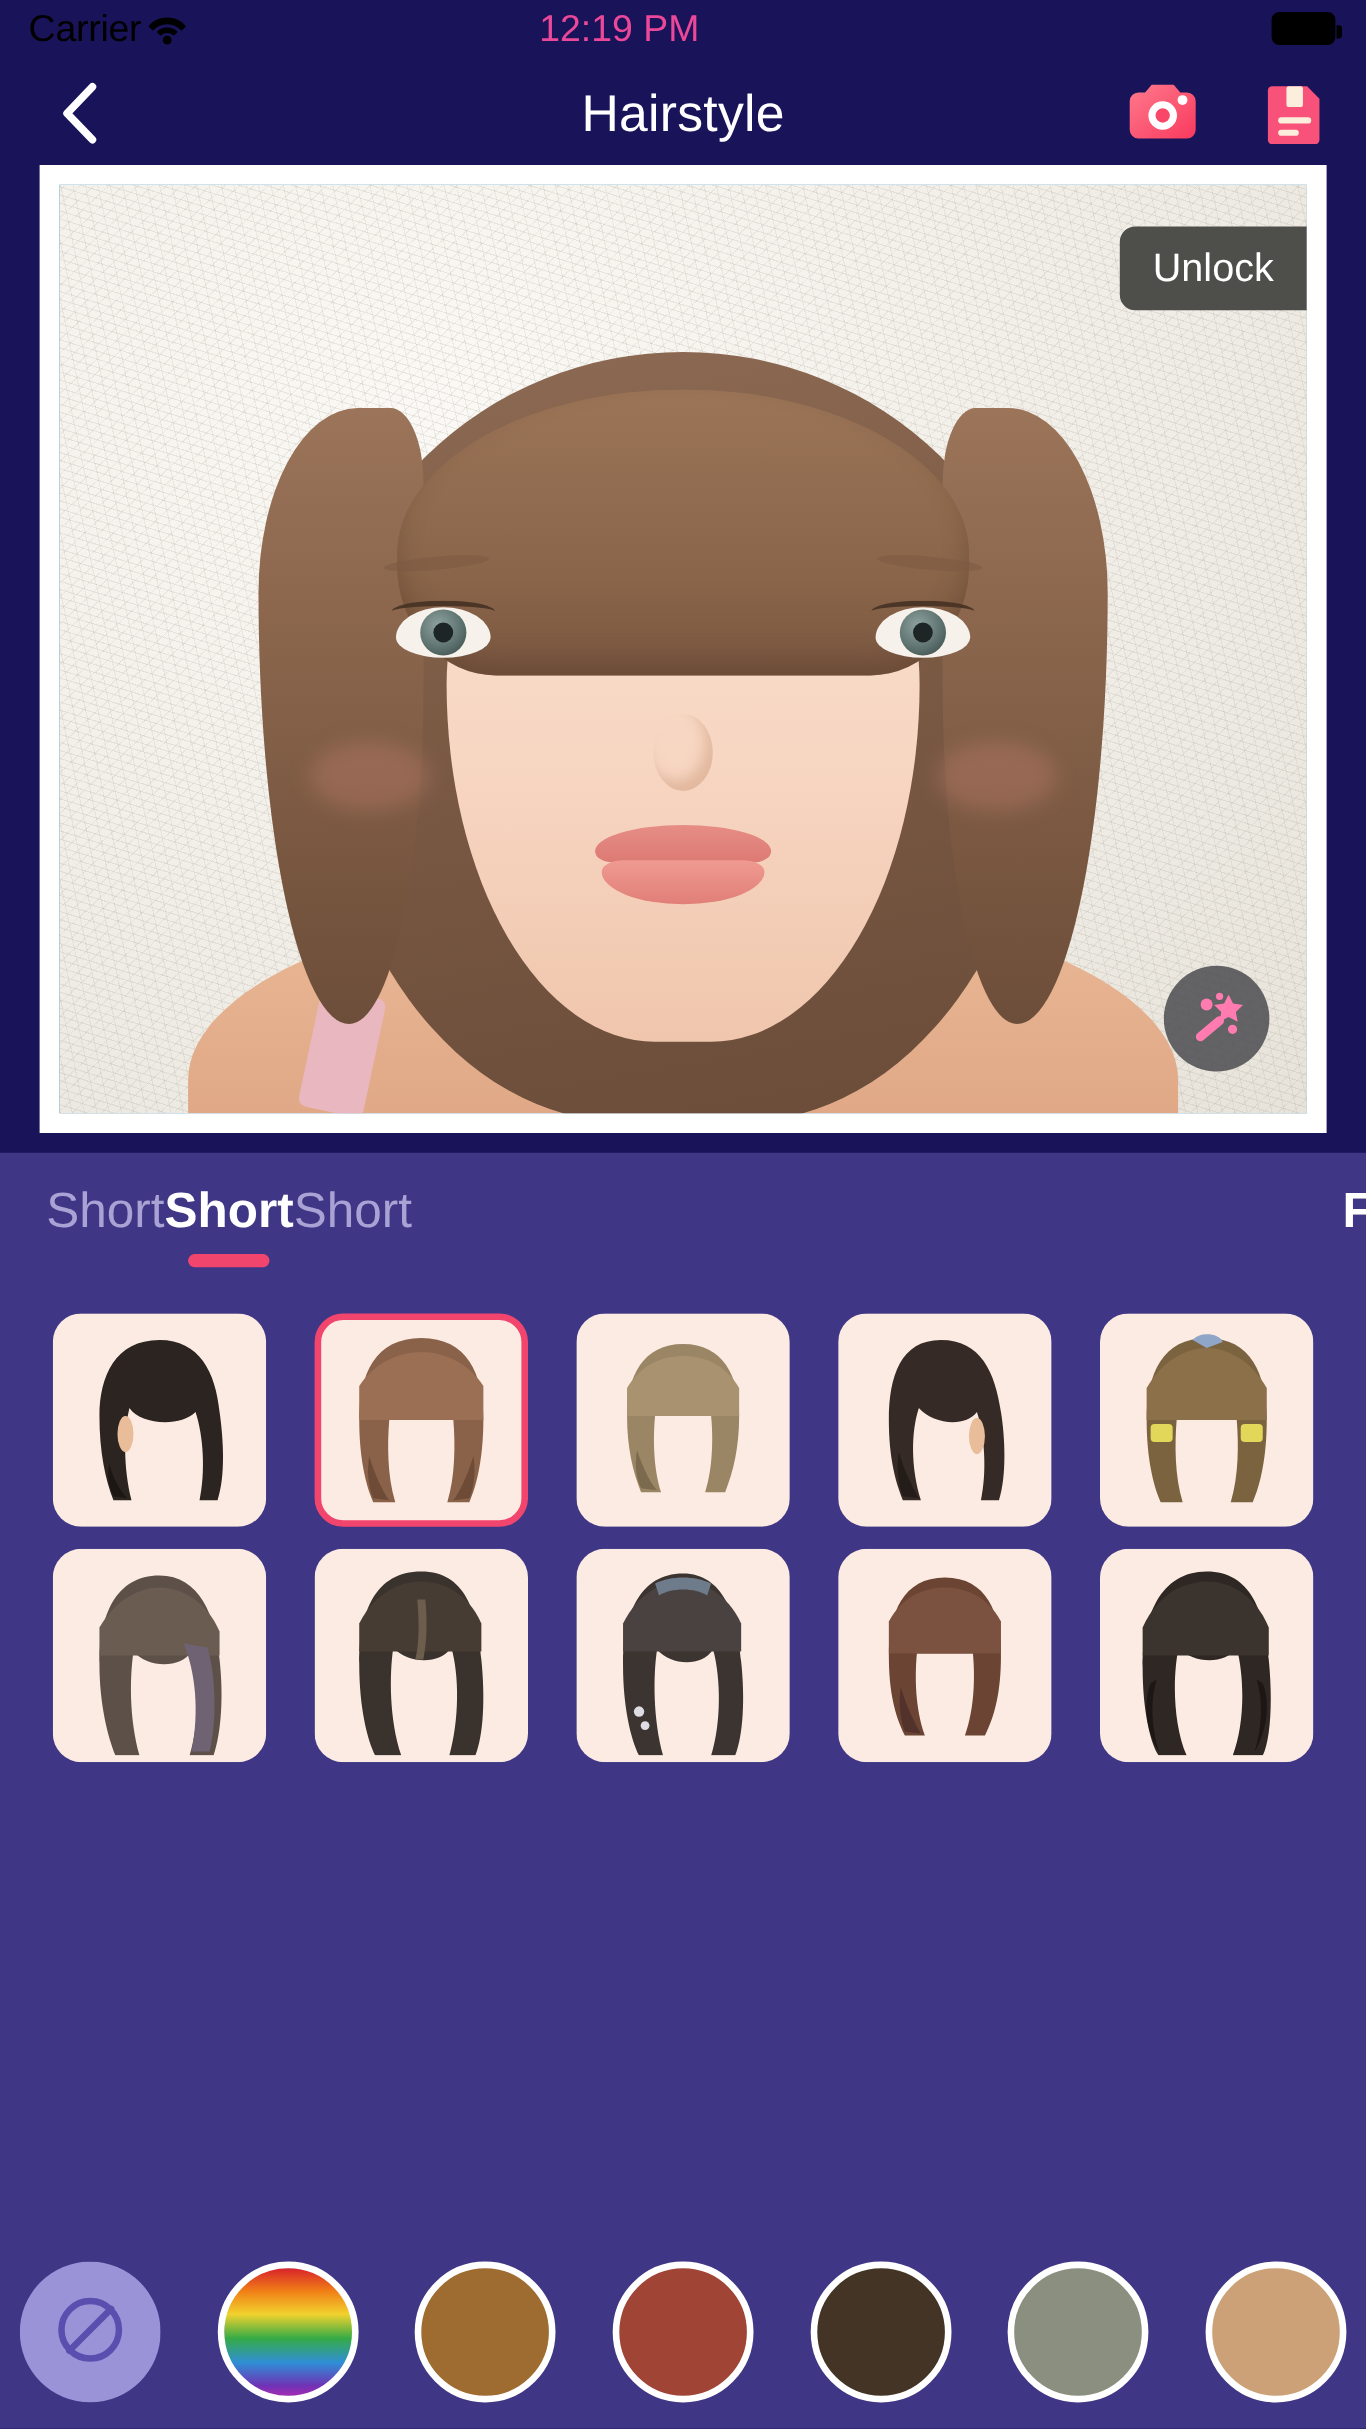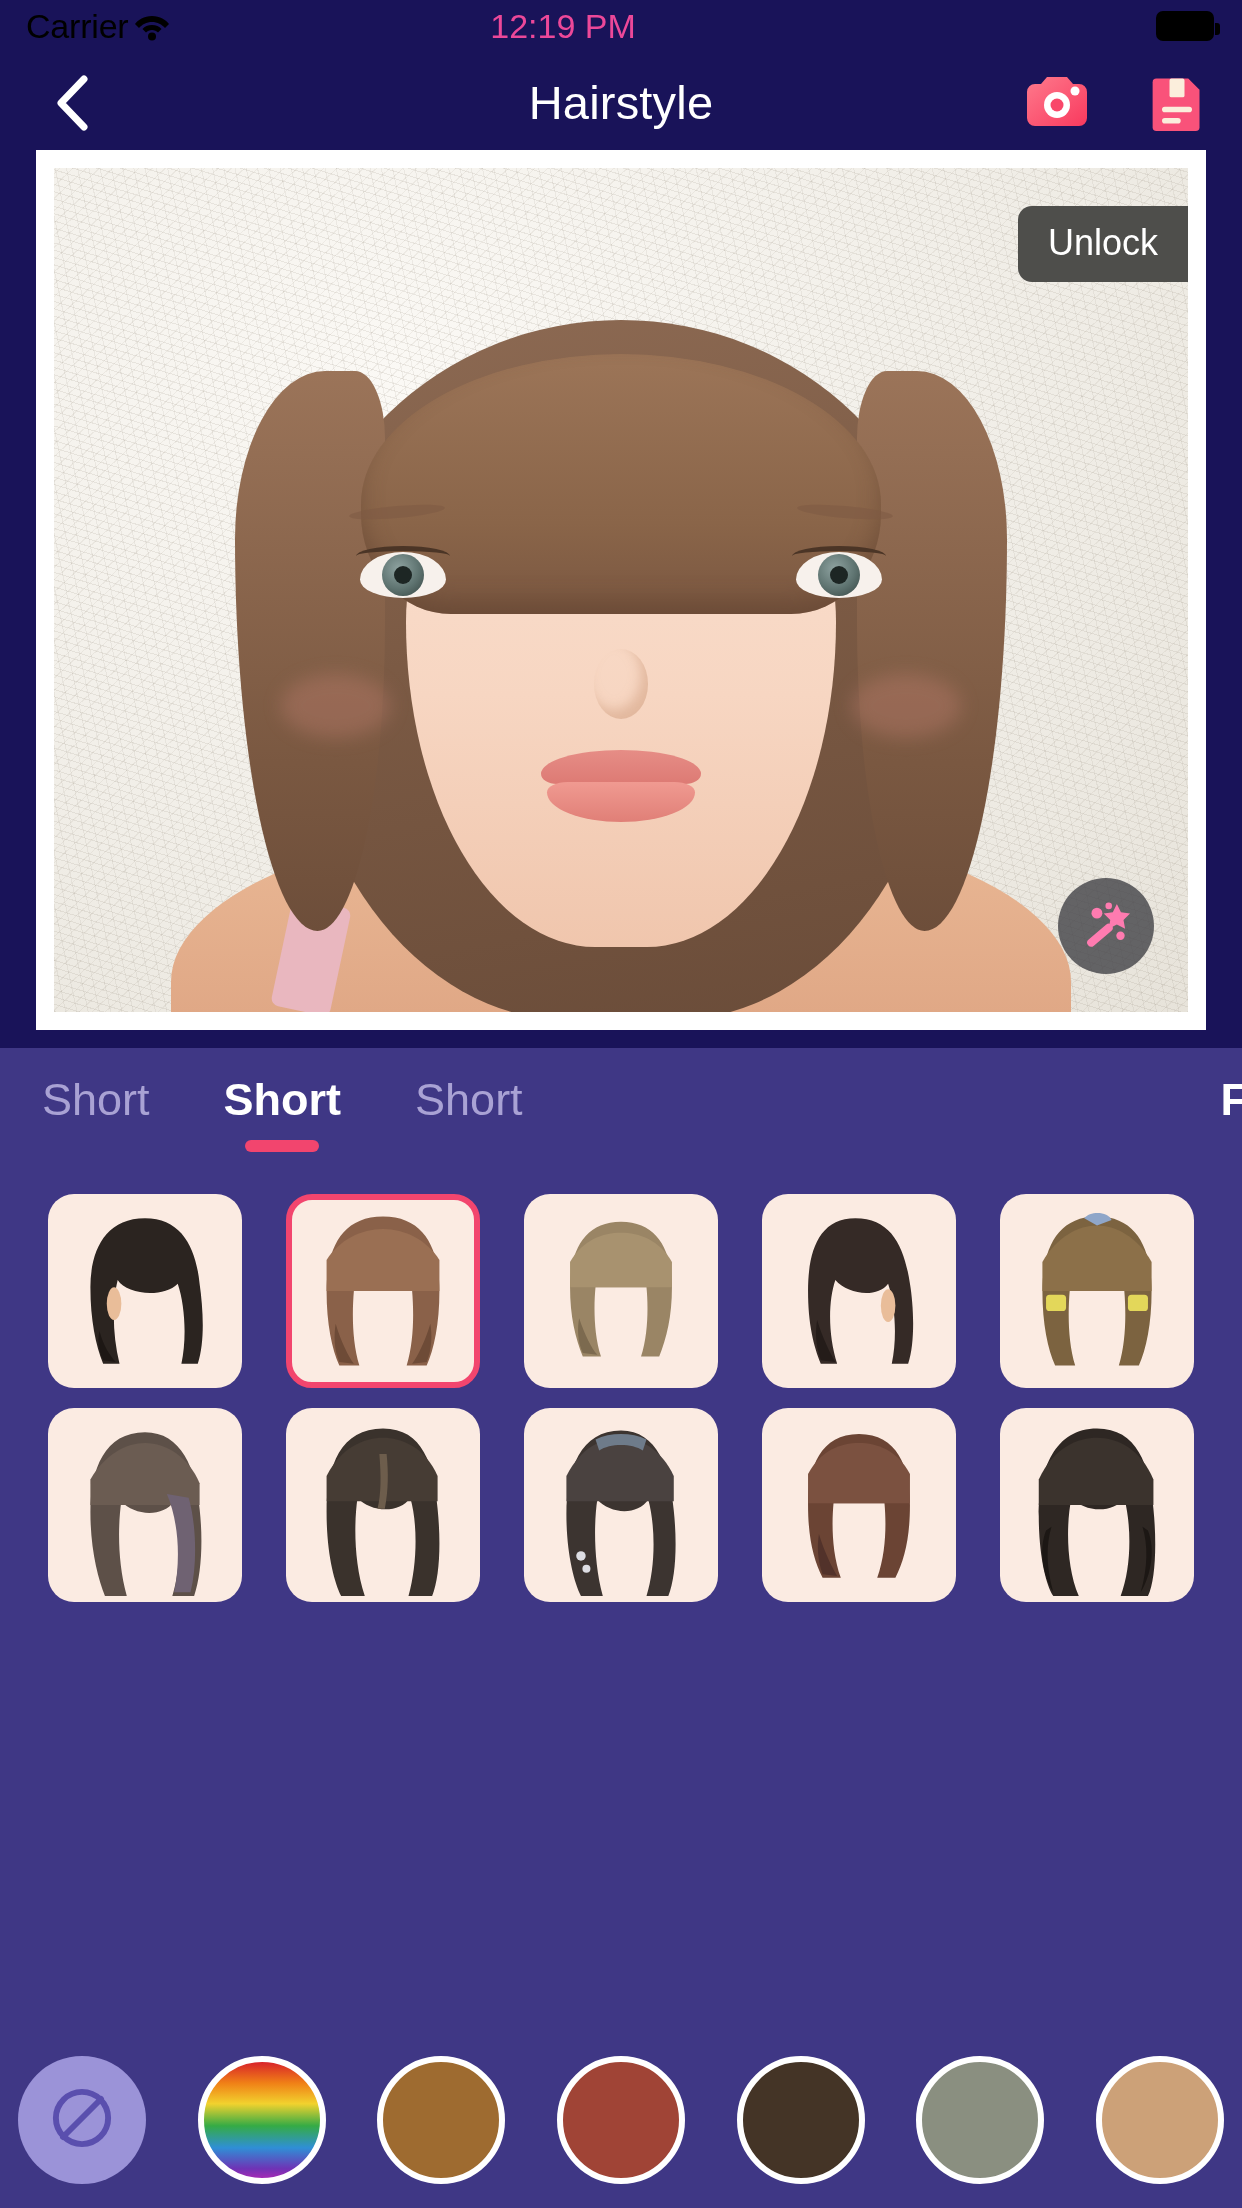--- a/index.html
+++ b/index.html
@@ -142,21 +142,21 @@
     display:flex; align-items:center; justify-content:center; cursor:pointer;
   }
 
   
   .panel {
     position:absolute; left:0; top:1048px; width:1242px; height:1160px;
     background:#3F3785;
   }
   .tabs {
     position:relative; height:120px; padding:0 42px;
-    display:flex; align-items:flex-start; gap:74px; padding-top:26px;
+    display:flex; align-items:flex-start; padding-top:26px;
     overflow:hidden;
   }
   .tab {
     font-size:45px; color:#A9A2D4; cursor:pointer; white-space:nowrap;
     position:relative; padding-bottom:10px;
   }
   .tab.active { color:#fff; font-weight:700; }
   .tab.active:after {
     content:""; position:absolute; left:50%; transform:translateX(-50%);
     bottom:-16px; width:74px; height:12px; background:#F2456E; border-radius:6px;

